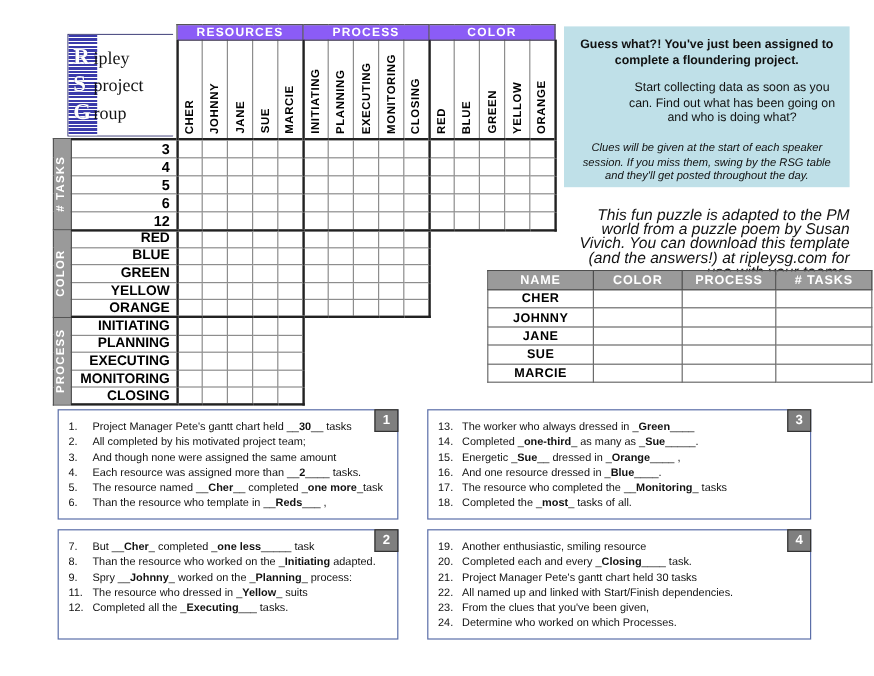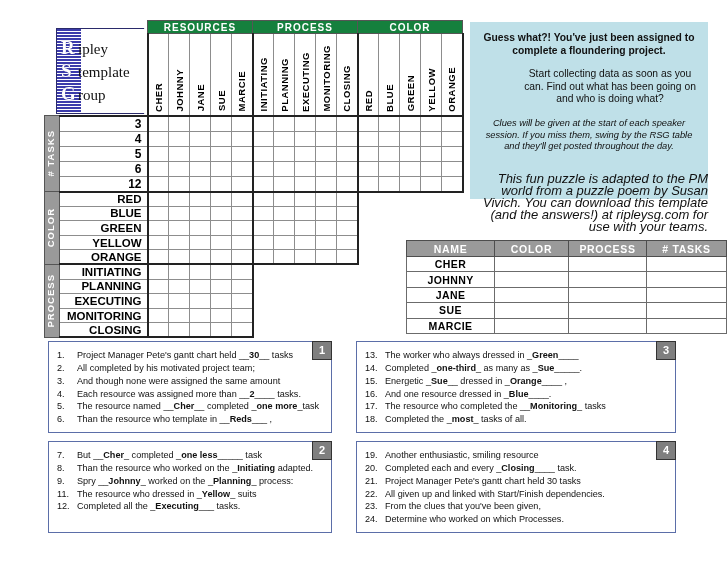--- a/index.html
+++ b/index.html
@@ -38,21 +38,21 @@
 
   
   .grid{position:absolute;left:44px;top:20px;}
   table.g{border-collapse:collapse;table-layout:fixed;}
   table.g td,table.g th{padding:0;border:1px solid #8d8d8d;box-sizing:border-box;}
 
   .cell{width:21px;height:14.6px;background:#fff;}
   .nocell{border:0 !important;background:transparent;}
 
   .grp-h{
-    background:#15803d;color:#fff;text-align:center;
+    background:#8b5cf6;color:#fff;text-align:center;
     font-weight:bold;font-size:10px;letter-spacing:1px;
     font-variant:small-caps;text-transform:uppercase;height:13px;
     border:1px solid #555 !important;
   }
   .col-h{
     height:82px;width:21px;vertical-align:bottom;background:#fff;
     border:1px solid #8d8d8d !important;
   }
   .col-h span{
     display:block;writing-mode:vertical-rl;transform:rotate(180deg);
@@ -76,36 +76,36 @@
     border:1px solid #8d8d8d !important;
   }
   .rowlab.num{font-variant:normal;font-size:12px;}
   .thick-l{border-left:2px solid #222 !important;}
   .thick-r{border-right:2px solid #222 !important;}
   .thick-t{border-top:2px solid #222 !important;}
   .thick-b{border-bottom:2px solid #222 !important;}
 
   
   .info{
-    position:absolute;left:470px;top:22px;width:238px;height:177px;
+    position:absolute;left:470px;top:22px;width:238px;height:134px;
     background:#bfe0e8;box-sizing:border-box;padding:10px 11px;
   }
   .info p{margin:0;text-align:center;font-size:10.3px;line-height:12.6px;color:#111;}
   .info .t1{font-weight:bold;}
   .info .t2{margin-top:11px;margin-left:42px;}
   .info .t3{margin-top:12px;font-style:italic;font-size:9.3px;line-height:11.6px;}
 
   .credit{
     position:absolute;left:470px;top:173px;width:238px;
     font-style:italic;font-size:13px;line-height:12px;
     text-align:right;color:#111;
   }
 
   
-  .ans{position:absolute;left:386px;top:240px;padding-left:20px;}
+  .ans{position:absolute;left:386px;top:225px;padding-left:20px;}
   table.a{border-collapse:collapse;table-layout:fixed;}
   table.a td,table.a th{border:1px solid #6b6b6b;box-sizing:border-box;padding:0;}
   table.a th{
     background:#9a9a9a;color:#fff;height:16px;
     font-size:10.5px;font-weight:bold;letter-spacing:.7px;
     font-variant:small-caps;text-transform:uppercase;
     border:1px solid #4e4e4e !important;
   }
   table.a td{height:15.4px;background:#fff;}
   table.a td.nm{
@@ -138,21 +138,21 @@
 </style>
 </head>
 <body>
 
 <div class="page">
 
   <div class="logo">
     <div class="logo-band"></div>
     <div class="logo-lines">
       <div class="logo-line"><span class="cap">R</span><span>ipley</span></div>
-      <div class="logo-line"><span class="cap">S</span><span>template</span></div>
+      <div class="logo-line"><span class="cap">S</span><span>project</span></div>
       <div class="logo-line"><span class="cap">G</span><span>roup</span></div>
     </div>
   </div>
 
   <div class="grid">
     <table class="g" id="gridtable">
         <tbody>
           <tr>
             <td class="nocell" rowspan="2"></td>
             <td class="nocell" rowspan="2"></td>
@@ -572,19 +572,19 @@
         <li><span class="n">17.</span><span>The resource who completed the __</span><b>Monitoring</b><span>_ tasks</span></li>
         <li><span class="n">18.</span><span>Completed the _</span><b>most</b><span>_ tasks of all.</span></li>
       </ol>
     </div>
   <div class="clue" id="clue4">
       <div class="badge">4</div>
       <ol>
         <li><span class="n">19.</span><span>Another enthusiastic, smiling resource</span></li>
         <li><span class="n">20.</span><span>Completed each and every _</span><b>Closing</b><span>____ task.</span></li>
         <li><span class="n">21.</span><span>Project Manager Pete's gantt chart held 30 tasks</span></li>
-        <li><span class="n">22.</span><span>All given up and linked with Start/Finish dependencies.</span></li>
+        <li><span class="n">22.</span><span>All named up and linked with Start/Finish dependencies.</span></li>
         <li><span class="n">23.</span><span>From the clues that you've been given,</span></li>
         <li><span class="n">24.</span><span>Determine who worked on which Processes.</span></li>
       </ol>
     </div>
 
 </div>
 
 </body></html>

